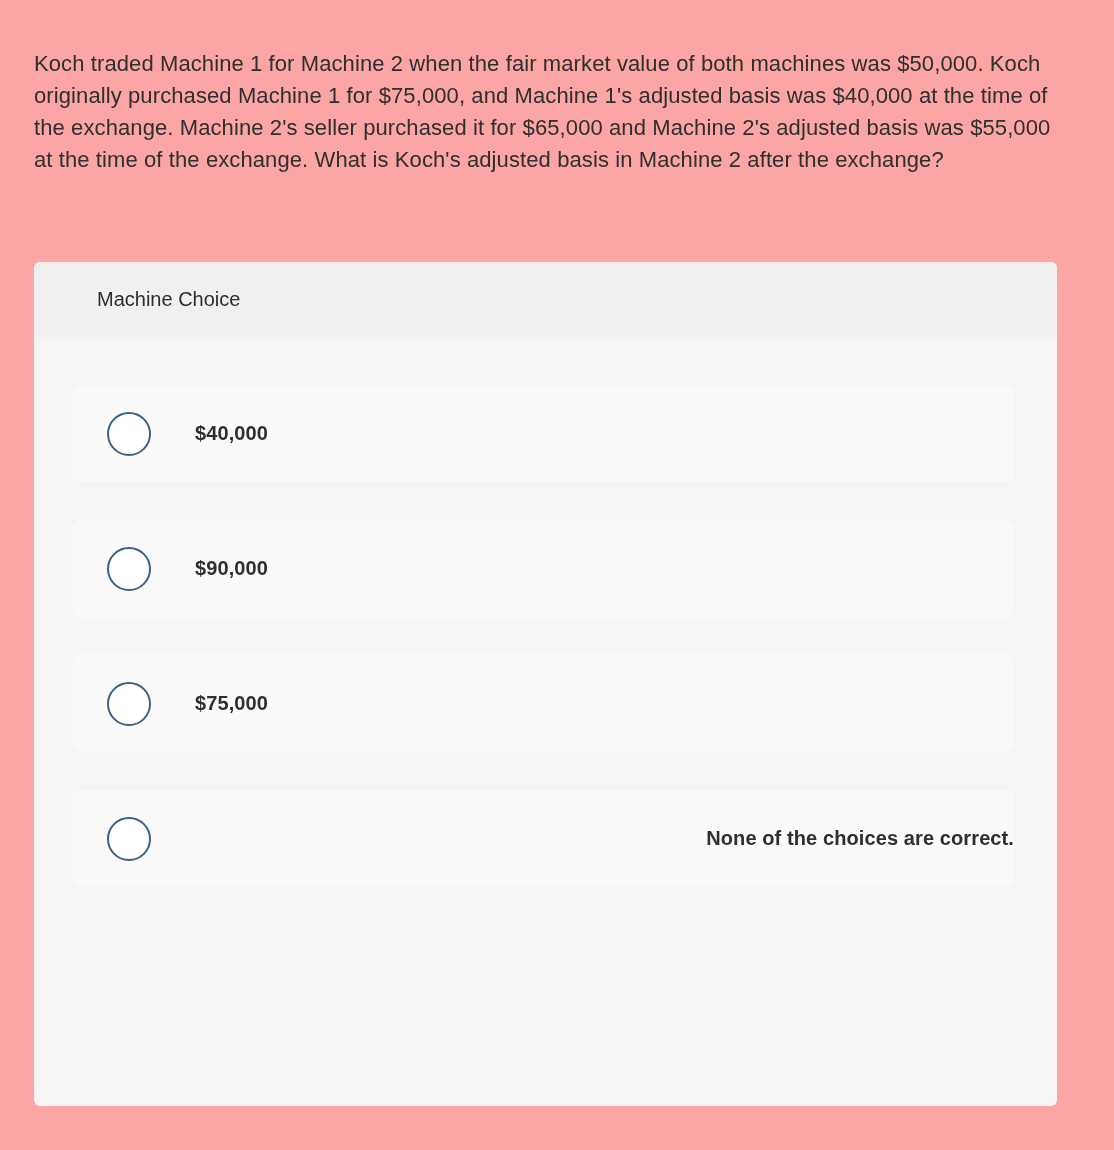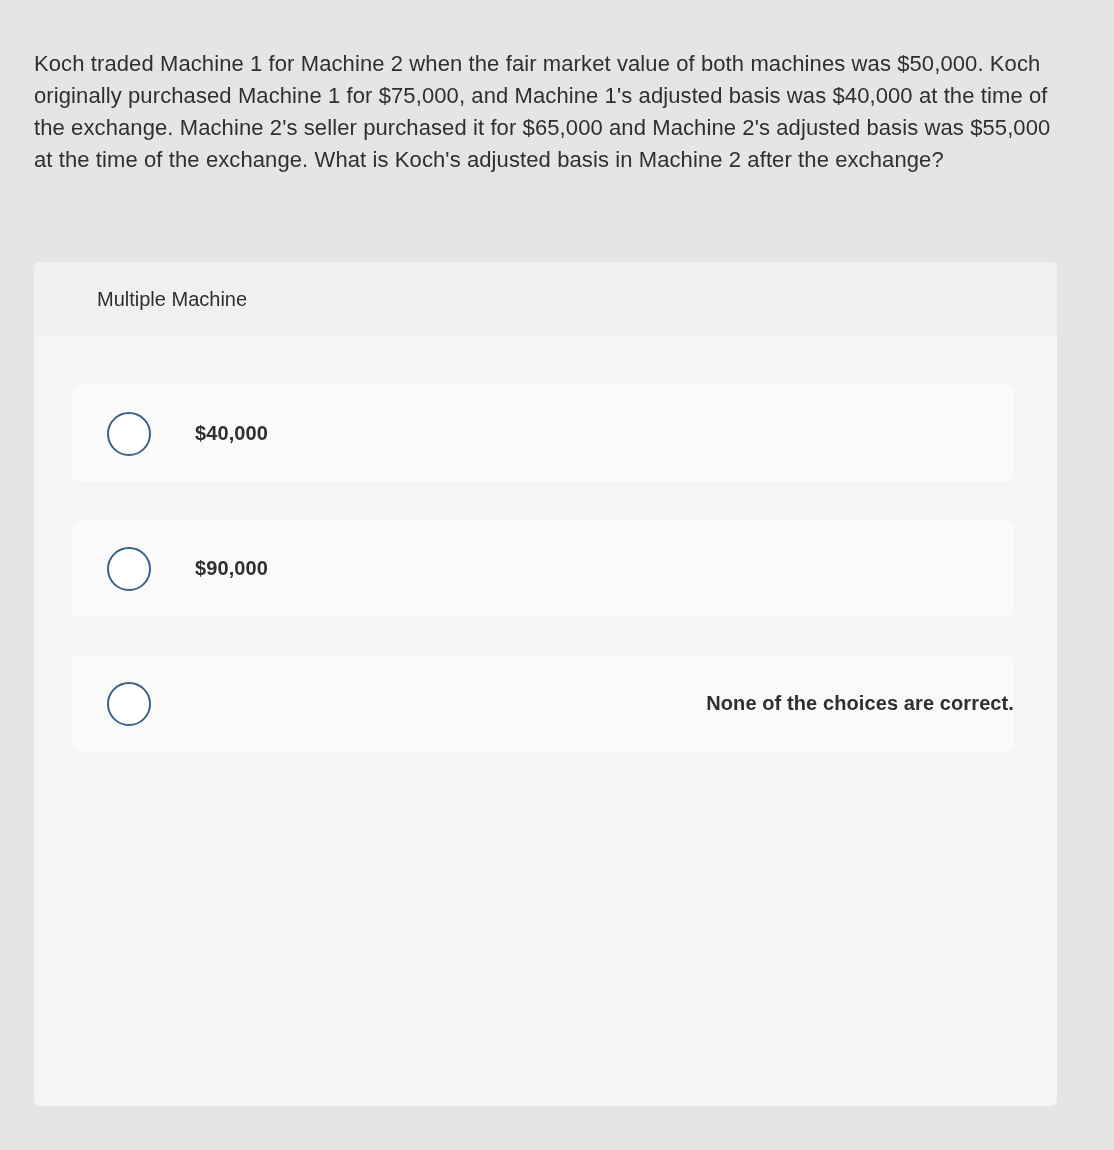--- a/index.html
+++ b/index.html
@@ -8,21 +8,21 @@
     padding: 0;
     width: 1114px;
     height: 1150px;
     background: #ffffff;
     font-family: "Liberation Sans", "DejaVu Sans", sans-serif;
   }
   .page {
     position: relative;
     width: 1114px;
     height: 1150px;
-    background: #e5e5e5;
+    background: #fca5a5;
     overflow: hidden;
   }
   .question-text {
     position: absolute;
     top: 26px;
     left: 34px;
     width: 1018px;
     font-size: 22px;
     line-height: 32px;
     color: #2e2f30;
@@ -84,36 +84,40 @@
 </head>
 <body>
 
 <div class="page">
 
   <p class="question-text">Koch traded Machine 1 for Machine 2 when the fair market value of both machines was $50,000. Koch originally purchased Machine 1 for $75,000, and Machine 1's adjusted basis was $40,000 at the time of the exchange. Machine 2's seller purchased it for $65,000 and Machine 2's adjusted basis was $55,000 at the time of the exchange. What is Koch's adjusted basis in Machine 2 after the exchange?</p>
 
   <div class="quiz-panel">
 
     <div class="panel-header">
-      <span class="panel-header-label">Multiple Machine</span>
+      <span class="panel-header-label">Machine Choice</span>
     </div>
 
     <div class="options-list">
 
       <div class="option">
         <span class="radio"></span>
         <span class="option-label">$40,000</span>
       </div>
 
       <div class="option">
         <span class="radio"></span>
         <span class="option-label">$90,000</span>
       </div>
 
 
+      <div class="option">
+        <span class="radio"></span>
+        <span class="option-label">$75,000</span>
+      </div>
 
       <div class="option">
         <span class="radio"></span>
         <span class="option-label">None of the choices are correct.</span>
       </div>
 
     </div>
   </div>
 </div>
 

